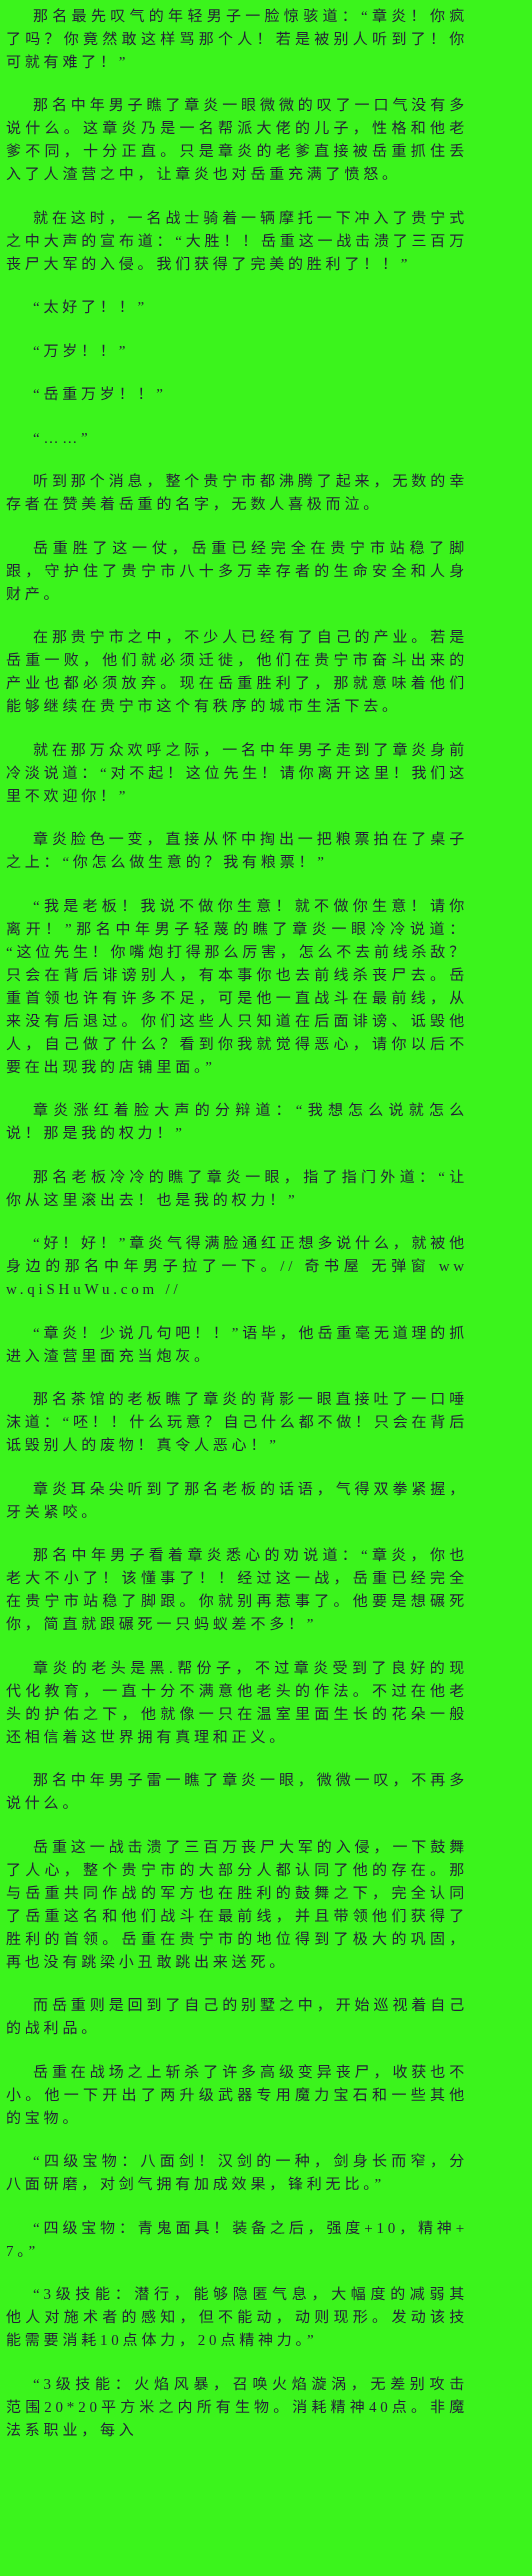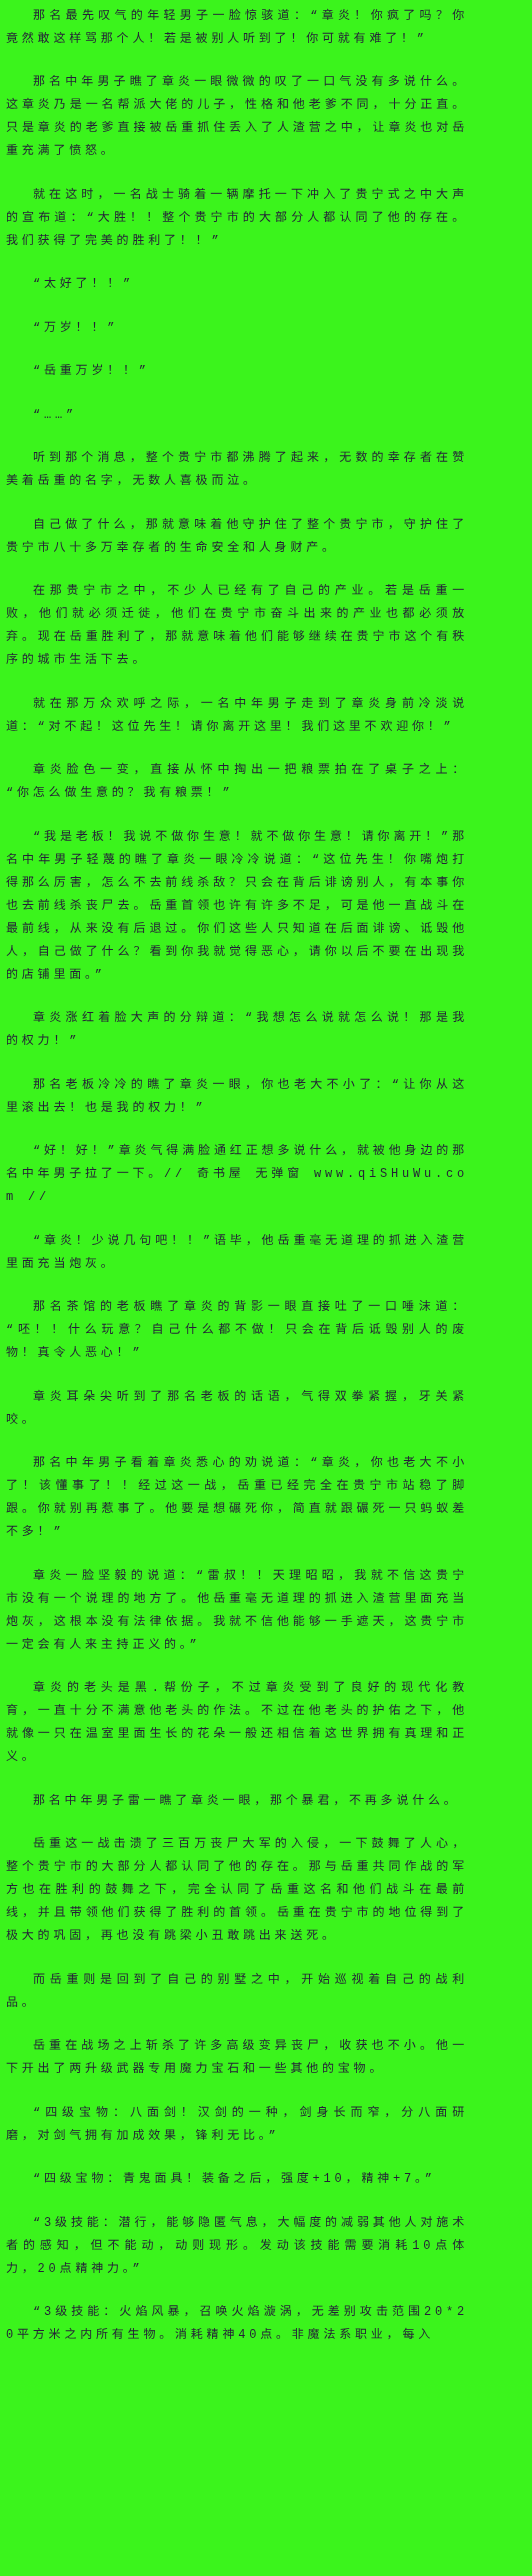--- a/index.html
+++ b/index.html
@@ -9,22 +9,22 @@
   body {
     width: 533px;
     min-height: 2576px;
     background: #3bf41c;
     box-sizing: border-box;
   }
   .novel-page {
     box-sizing: border-box;
     width: 474px;
     padding: 4.6px 6px 7.6px 6px;
-    font-family: Liberation Mono, monospace;
-    font-size: 12px;
+    font-family: Liberation Serif, serif;
+    font-size: 15px;
     line-height: 23px;
     letter-spacing: 3.8px;
     color: #251f38;
     text-align: justify;
   }
   .novel-page p {
     margin: 0 0 20.5px 0;
     text-indent: 27px;
     word-break: break-all;
   }
@@ -32,41 +32,40 @@
     margin-bottom: 4px;
   }
 </style>
 </head>
 <body style="background: rgb(59, 244, 28);">
 
 <div class="novel-page" style="color: rgb(37, 31, 56);">
 
 <p>那名最先叹气的年轻男子一脸惊骇道：“章炎！你疯了吗？你竟然敢这样骂那个人！若是被别人听到了！你可就有难了！”</p>
     <p>那名中年男子瞧了章炎一眼微微的叹了一口气没有多说什么。这章炎乃是一名帮派大佬的儿子，性格和他老爹不同，十分正直。只是章炎的老爹直接被岳重抓住丢入了人渣营之中，让章炎也对岳重充满了愤怒。</p>
-    <p>就在这时，一名战士骑着一辆摩托一下冲入了贵宁式之中大声的宣布道：“大胜！！整个贵宁市的大部分人都认同了他的存在。我们获得了完美的胜利了！！”</p>
+    <p>就在这时，一名战士骑着一辆摩托一下冲入了贵宁式之中大声的宣布道：“大胜！！岳重这一战击溃了三百万丧尸大军的入侵。我们获得了完美的胜利了！！”</p>
     <p>“太好了！！”</p>
     <p>“万岁！！”</p>
     <p>“岳重万岁！！”</p>
     <p>“……”</p>
     <p>听到那个消息，整个贵宁市都沸腾了起来，无数的幸存者在赞美着岳重的名字，无数人喜极而泣。</p>
-    <p>自己做了什么，那就意味着他守护住了整个贵宁市，守护住了贵宁市八十多万幸存者的生命安全和人身财产。</p>
+    <p>岳重胜了这一仗，岳重已经完全在贵宁市站稳了脚跟，守护住了贵宁市八十多万幸存者的生命安全和人身财产。</p>
     <p>在那贵宁市之中，不少人已经有了自己的产业。若是岳重一败，他们就必须迁徙，他们在贵宁市奋斗出来的产业也都必须放弃。现在岳重胜利了，那就意味着他们能够继续在贵宁市这个有秩序的城市生活下去。</p>
     <p>就在那万众欢呼之际，一名中年男子走到了章炎身前冷淡说道：“对不起！这位先生！请你离开这里！我们这里不欢迎你！”</p>
     <p>章炎脸色一变，直接从怀中掏出一把粮票拍在了桌子之上：“你怎么做生意的？我有粮票！”</p>
     <p>“我是老板！我说不做你生意！就不做你生意！请你离开！”那名中年男子轻蔑的瞧了章炎一眼冷冷说道：“这位先生！你嘴炮打得那么厉害，怎么不去前线杀敌？只会在背后诽谤别人，有本事你也去前线杀丧尸去。岳重首领也许有许多不足，可是他一直战斗在最前线，从来没有后退过。你们这些人只知道在后面诽谤、诋毁他人，自己做了什么？看到你我就觉得恶心，请你以后不要在出现我的店铺里面。”</p>
     <p>章炎涨红着脸大声的分辩道：“我想怎么说就怎么说！那是我的权力！”</p>
-    <p>那名老板冷冷的瞧了章炎一眼，你也老大不小了：“让你从这里滚出去！也是我的权力！”</p>
+    <p>那名老板冷冷的瞧了章炎一眼，指了指门外道：“让你从这里滚出去！也是我的权力！”</p>
     <p>“好！好！”章炎气得满脸通红正想多说什么，就被他身边的那名中年男子拉了一下。//  奇书屋 无弹窗 www.qiSHuWu.com  //</p>
     <p>“章炎！少说几句吧！！”语毕，他岳重毫无道理的抓进入渣营里面充当炮灰。</p>
     <p>那名茶馆的老板瞧了章炎的背影一眼直接吐了一口唾沫道：“呸！！什么玩意？自己什么都不做！只会在背后诋毁别人的废物！真令人恶心！”</p>
     <p>章炎耳朵尖听到了那名老板的话语，气得双拳紧握，牙关紧咬。</p>
     <p>那名中年男子看着章炎悉心的劝说道：“章炎，你也老大不小了！该懂事了！！经过这一战，岳重已经完全在贵宁市站稳了脚跟。你就别再惹事了。他要是想碾死你，简直就跟碾死一只蚂蚁差不多！”</p>
-    <p>章炎一脸坚毅的说道：“雷叔！！天理昭昭，我就不信这贵宁市没有一个说理的地方了。他岳重毫无道理的抓进入渣营里面充当炮灰，这根本没有法律依据。我就不信他能够一手遮天，这贵宁市一定会有人来主持正义的。”</p>
     <p>章炎的老头是黑.帮份子，不过章炎受到了良好的现代化教育，一直十分不满意他老头的作法。不过在他老头的护佑之下，他就像一只在温室里面生长的花朵一般还相信着这世界拥有真理和正义。</p>
-    <p>那名中年男子雷一瞧了章炎一眼，那个暴君，不再多说什么。</p>
+    <p>那名中年男子雷一瞧了章炎一眼，微微一叹，不再多说什么。</p>
     <p>岳重这一战击溃了三百万丧尸大军的入侵，一下鼓舞了人心，整个贵宁市的大部分人都认同了他的存在。那与岳重共同作战的军方也在胜利的鼓舞之下，完全认同了岳重这名和他们战斗在最前线，并且带领他们获得了胜利的首领。岳重在贵宁市的地位得到了极大的巩固，再也没有跳梁小丑敢跳出来送死。</p>
     <p>而岳重则是回到了自己的别墅之中，开始巡视着自己的战利品。</p>
     <p>岳重在战场之上斩杀了许多高级变异丧尸，收获也不小。他一下开出了两升级武器专用魔力宝石和一些其他的宝物。</p>
     <p>“四级宝物：八面剑！汉剑的一种，剑身长而窄，分八面研磨，对剑气拥有加成效果，锋利无比。”</p>
     <p>“四级宝物：青鬼面具！装备之后，强度+10，精神+7。”</p>
     <p>“3级技能：潜行，能够隐匿气息，大幅度的减弱其他人对施术者的感知，但不能动，动则现形。发动该技能需要消耗10点体力，20点精神力。”</p>
     <p>“3级技能：火焰风暴，召唤火焰漩涡，无差别攻击范围20*20平方米之内所有生物。消耗精神40点。非魔法系职业，每入</p>
   </div>
 
 

